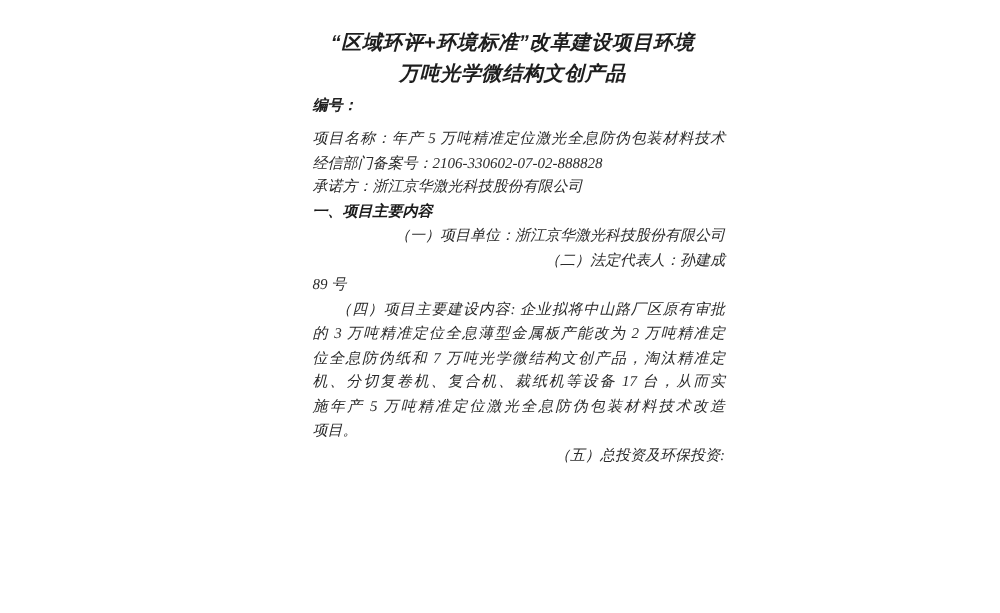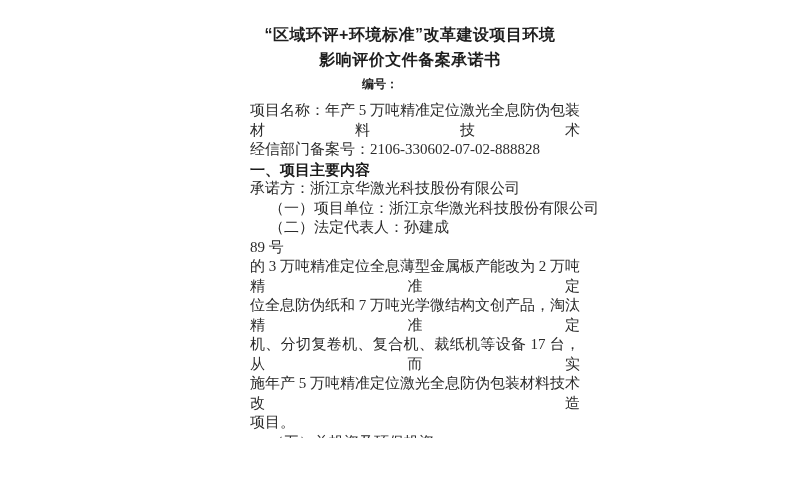--- a/index.html
+++ b/index.html
@@ -8,20 +8,21 @@
     background: #ffffff;
   }
   .page {
     position: relative;
     width: 800px;
     height: 438px;
     background: #ffffff;
     overflow: hidden;
     font-family: "Liberation Serif", serif;
     color: #2b2b2b;
+    font-style: italic;
   }
   .doc {
     position: absolute;
     left: 250px;
     top: 22px;
     width: 330px;
   }
   .doc-title {
     margin: 0 0 0 -20px;
     width: 360px;
@@ -33,72 +34,74 @@
     letter-spacing: 0.5px;
     color: #1e1e1e;
   }
   .doc-title .title-line {
     display: block;
   }
   .serial {
     margin-top: 4px;
     height: 16px;
     padding-right: 70px;
-    text-align: center;
+    text-align: left;
     font-family: "Liberation Sans", sans-serif;
     font-weight: bold;
     font-size: 12px;
     color: #222222;
   }
   .body-text {
     margin-top: 9px;
-    font-size: 15px;
+    font-size: 12px;
     line-height: 19.5px;
   }
   .line {
     white-space: nowrap;
   }
   .line.fill {
     white-space: normal;
     text-align: justify;
     text-align-last: justify;
   }
   .line.indent1 {
     padding-left: 19px;
+    text-align: right;
   }
   .line.indent2 {
     padding-left: 55px;
   }
   .line.bold {
     font-family: "Liberation Sans", sans-serif;
     font-weight: bold;
     color: #1a1a1a;
   }
 </style>
 </head>
 <body>
 
 <div class="page">
   <div class="doc">
 
     <h1 class="doc-title">
       <span class="title-line">“区域环评+环境标准”改革建设项目环境</span>
-      <span class="title-line">影响评价文件备案承诺书</span>
+      <span class="title-line">万吨光学微结构文创产品</span>
     </h1>
 
     <div class="serial">编号：</div>
 
     <div class="body-text">
       <div class="line fill">项目名称：年产 5 万吨精准定位激光全息防伪包装材料技术</div>
       <div class="line">经信部门备案号：2106-330602-07-02-888828</div>
+      <div class="line">承诺方：浙江京华激光科技股份有限公司</div>
       <div class="line bold">一、项目主要内容</div>
-      <div class="line">承诺方：浙江京华激光科技股份有限公司</div>
       <div class="line indent1">（一）项目单位：浙江京华激光科技股份有限公司</div>
       <div class="line indent1">（二）法定代表人：孙建成</div>
       <div class="line">89 号</div>
+      <div class="line indent1 fill">（四）项目主要建设内容: 企业拟将中山路厂区原有审批</div>
       <div class="line fill">的 3 万吨精准定位全息薄型金属板产能改为 2 万吨精准定</div>
       <div class="line fill">位全息防伪纸和 7 万吨光学微结构文创产品，淘汰精准定</div>
       <div class="line fill">机、分切复卷机、复合机、裁纸机等设备 17 台，从而实</div>
       <div class="line fill">施年产 5 万吨精准定位激光全息防伪包装材料技术改造</div>
       <div class="line">项目。</div>
       <div class="line indent1">（五）总投资及环保投资:</div>
 
     </div>
 
   </div>

